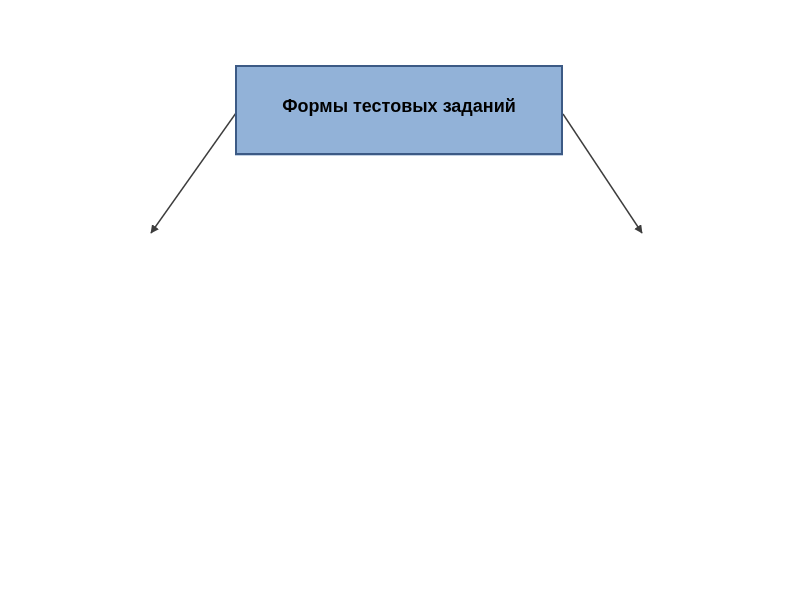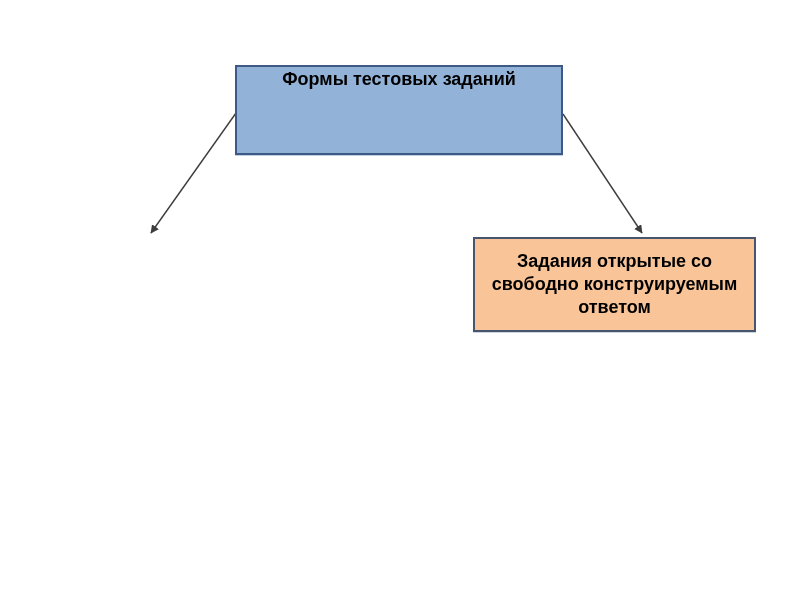--- a/index.html
+++ b/index.html
@@ -40,21 +40,21 @@
     white-space: pre-line;
   }
   .node-root {
     left: 235px;
     top: 65px;
     width: 328px;
     height: 90px;
     background: var(--root-fill, #92b2d8);
     border: 2px solid var(--root-border, #3c5a85);
     align-items: flex-start;
-    padding-top: 1px;
+    padding-top: 28px;
     box-shadow: 0 1px 0 rgba(120,150,190,0.45);
   }
   .node-child {
     width: 276px;
     height: 95px;
     background: var(--child-fill, #f8c498);
     border: 2px solid var(--child-border, #47566e);
     align-items: center;
     box-shadow: 0 1px 0 rgba(130,150,180,0.4);
   }
@@ -74,19 +74,14 @@
     </defs>
     <line x1="236" y1="113" x2="151" y2="233" marker-end="url(#arrow)"></line>
     <line x1="563" y1="114" x2="642" y2="233" marker-end="url(#arrow)"></line>
   </svg>
 
   <div class="node node-root">
     <span>Формы тестовых заданий</span>
   </div>
 
 
-  <div class="node node-child node-right">
-    <span>Задания открытые со
-свободно конструируемым
-ответом</span>
-  </div>
 
 </div>
 
 </body></html>

